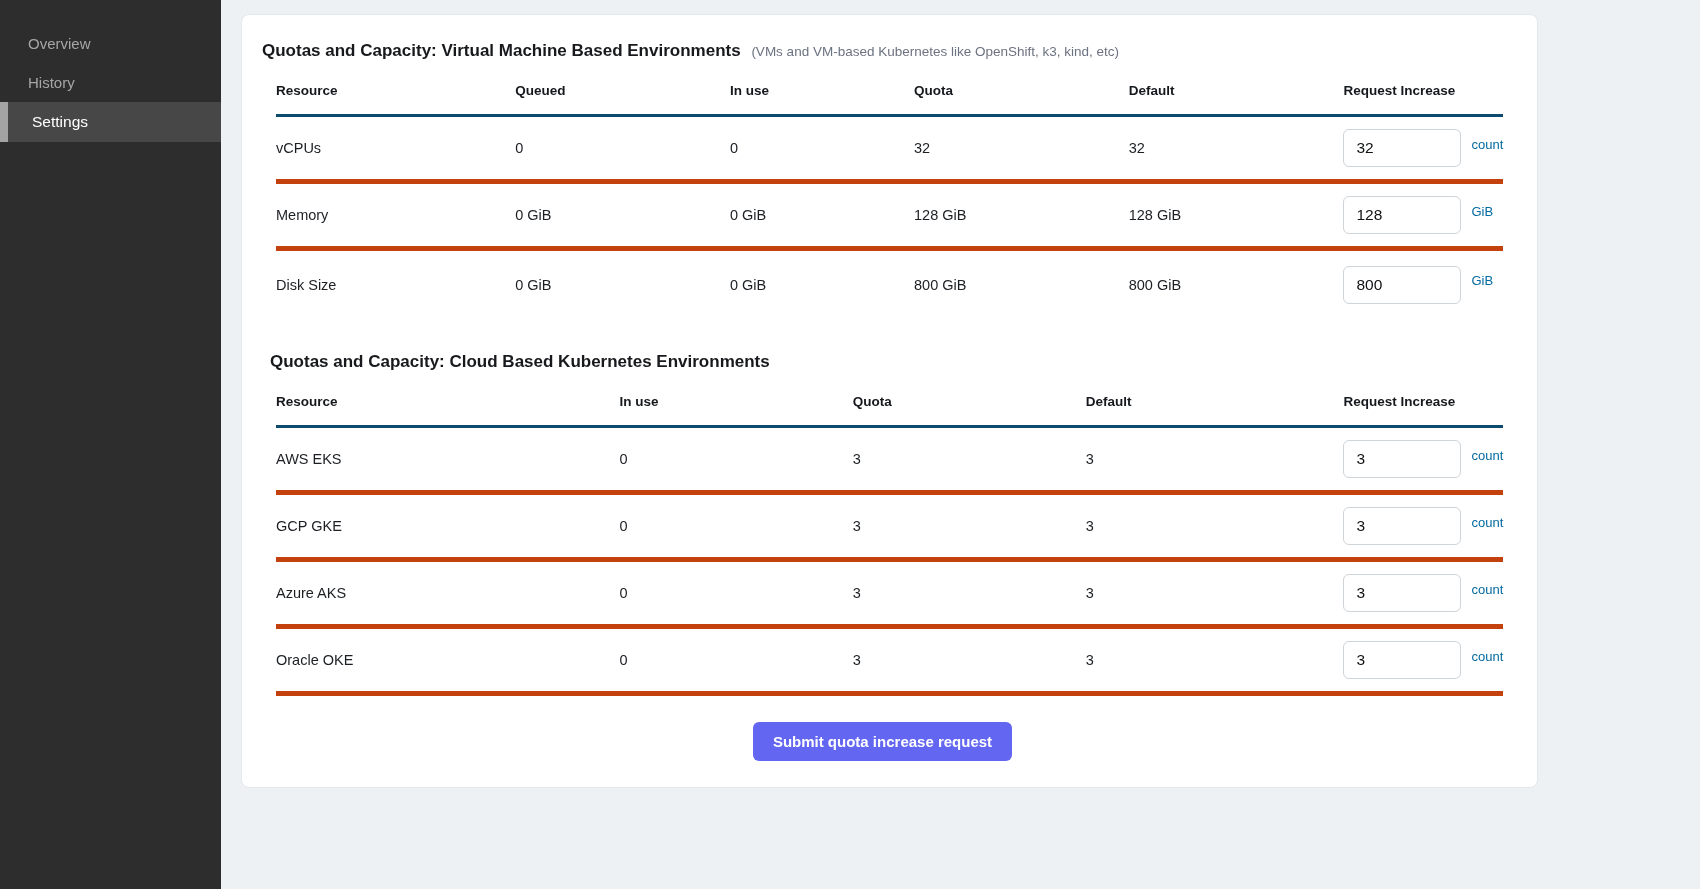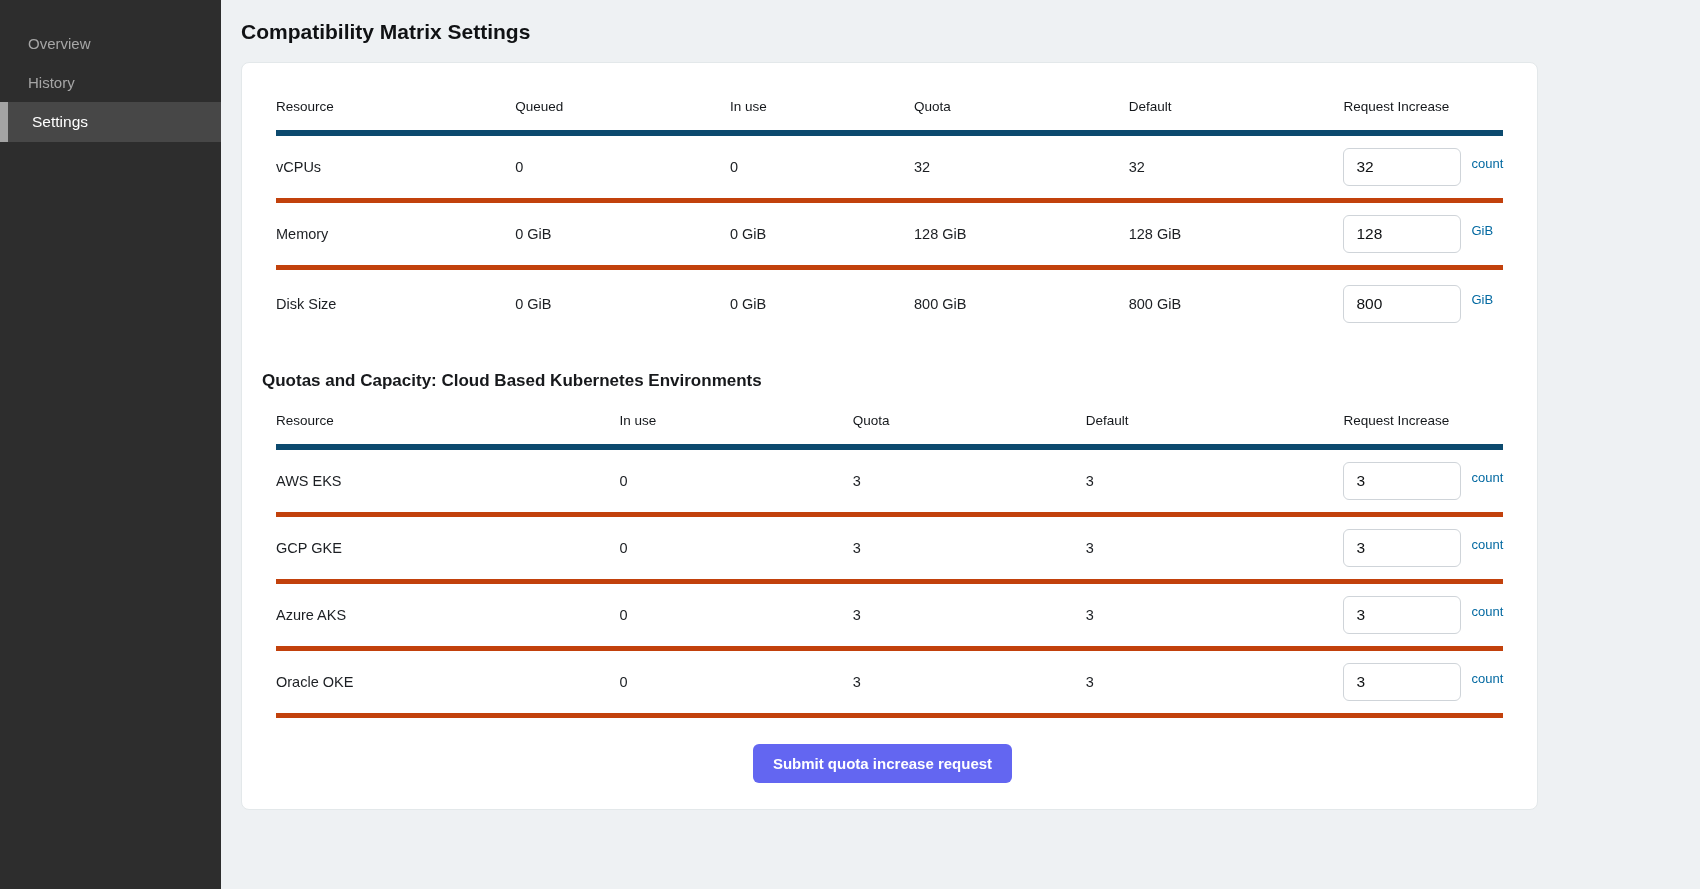--- a/index.html
+++ b/index.html
@@ -58,40 +58,40 @@
     padding: 22px 34px 26px 20px;
     max-width: 1297px;
   }
 
   .section-title {
     font-size: 17px;
     font-weight: 700;
     color: #17191c;
     margin: 4px 0 8px 0;
   }
-  .section-title.second { margin-top: 34px; }
+  .section-title.second { margin-top: 34px; margin-left: 8px; }
   .section-sub {
     font-size: 13.5px;
     font-weight: 400;
     color: #6b7280;
     margin-left: 6px;
   }
 
   .tbl { margin-left: 14px; }
   .thead, .trow {
     display: grid;
     align-items: center;
   }
   .vm-grid    { grid-template-columns: 19.5% 17.5% 15% 17.5% 17.5% 1fr; }
   .cloud-grid { grid-template-columns: 28% 19% 19% 21% 1fr; }
   .thead {
     padding: 14px 0 16px 0;
-    border-bottom: 6px solid #0c4a6e;
+    border-bottom: 3px solid #0c4a6e;
     font-size: 13.5px;
-    font-weight: 400;
+    font-weight: 700;
     color: #15181c;
   }
   .trow {
     border-bottom: 5px solid #c2410c;
     min-height: 67px;
     font-size: 14.5px;
     color: #1c1f23;
   }
   .trow.no-border { border-bottom: none; }
   .td.resource { font-weight: 500; }
@@ -139,24 +139,27 @@
 
 <div class="app">
 
   <nav class="sidebar">
     <div class="side-item">Overview</div>
     <div class="side-item">History</div>
     <div class="side-item active">Settings</div>
   </nav>
 
   <main class="main">
-    <h1 class="page-title">Compatibility Matrix Settings</h1>
 
     <div class="card">
 
+      <h2 class="section-title">
+        <span>Quotas and Capacity: Virtual Machine Based Environments</span>
+        <span class="section-sub">(VMs and VM-based Kubernetes like OpenShift, k3, kind, etc)</span>
+      </h2>
 
       <div class="tbl">
         <div class="thead vm-grid">
           <div class="th">Resource</div>
           <div class="th">Queued</div>
           <div class="th">In use</div>
           <div class="th">Quota</div>
           <div class="th">Default</div>
           <div class="th">Request Increase</div>
         </div>

